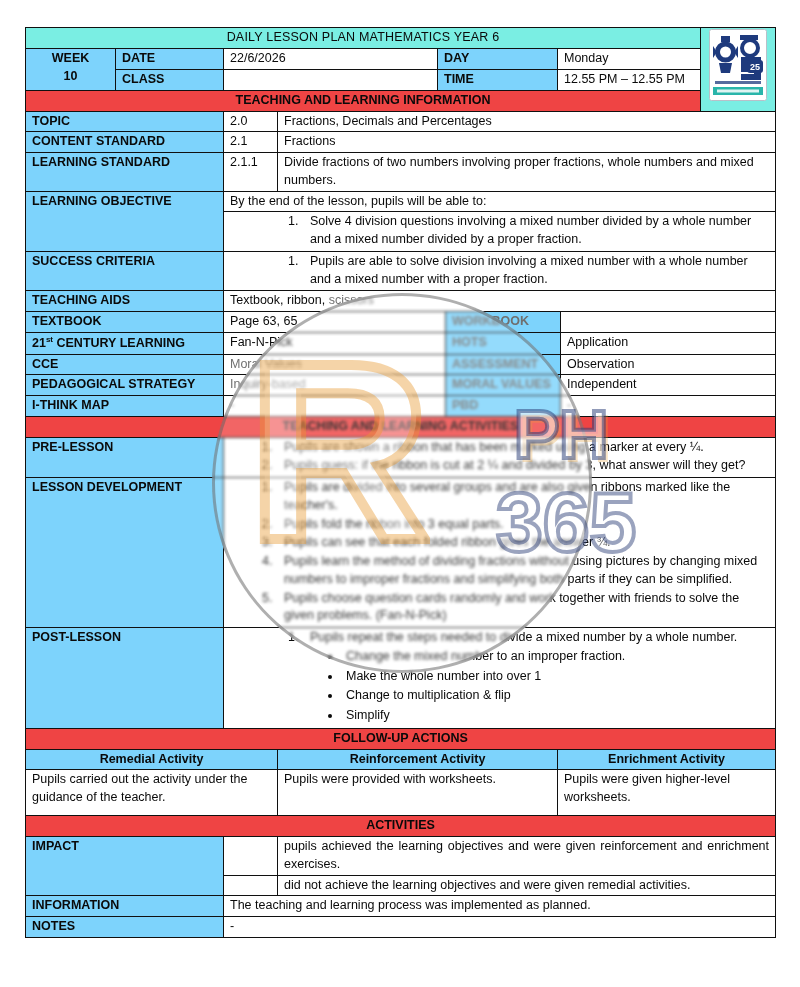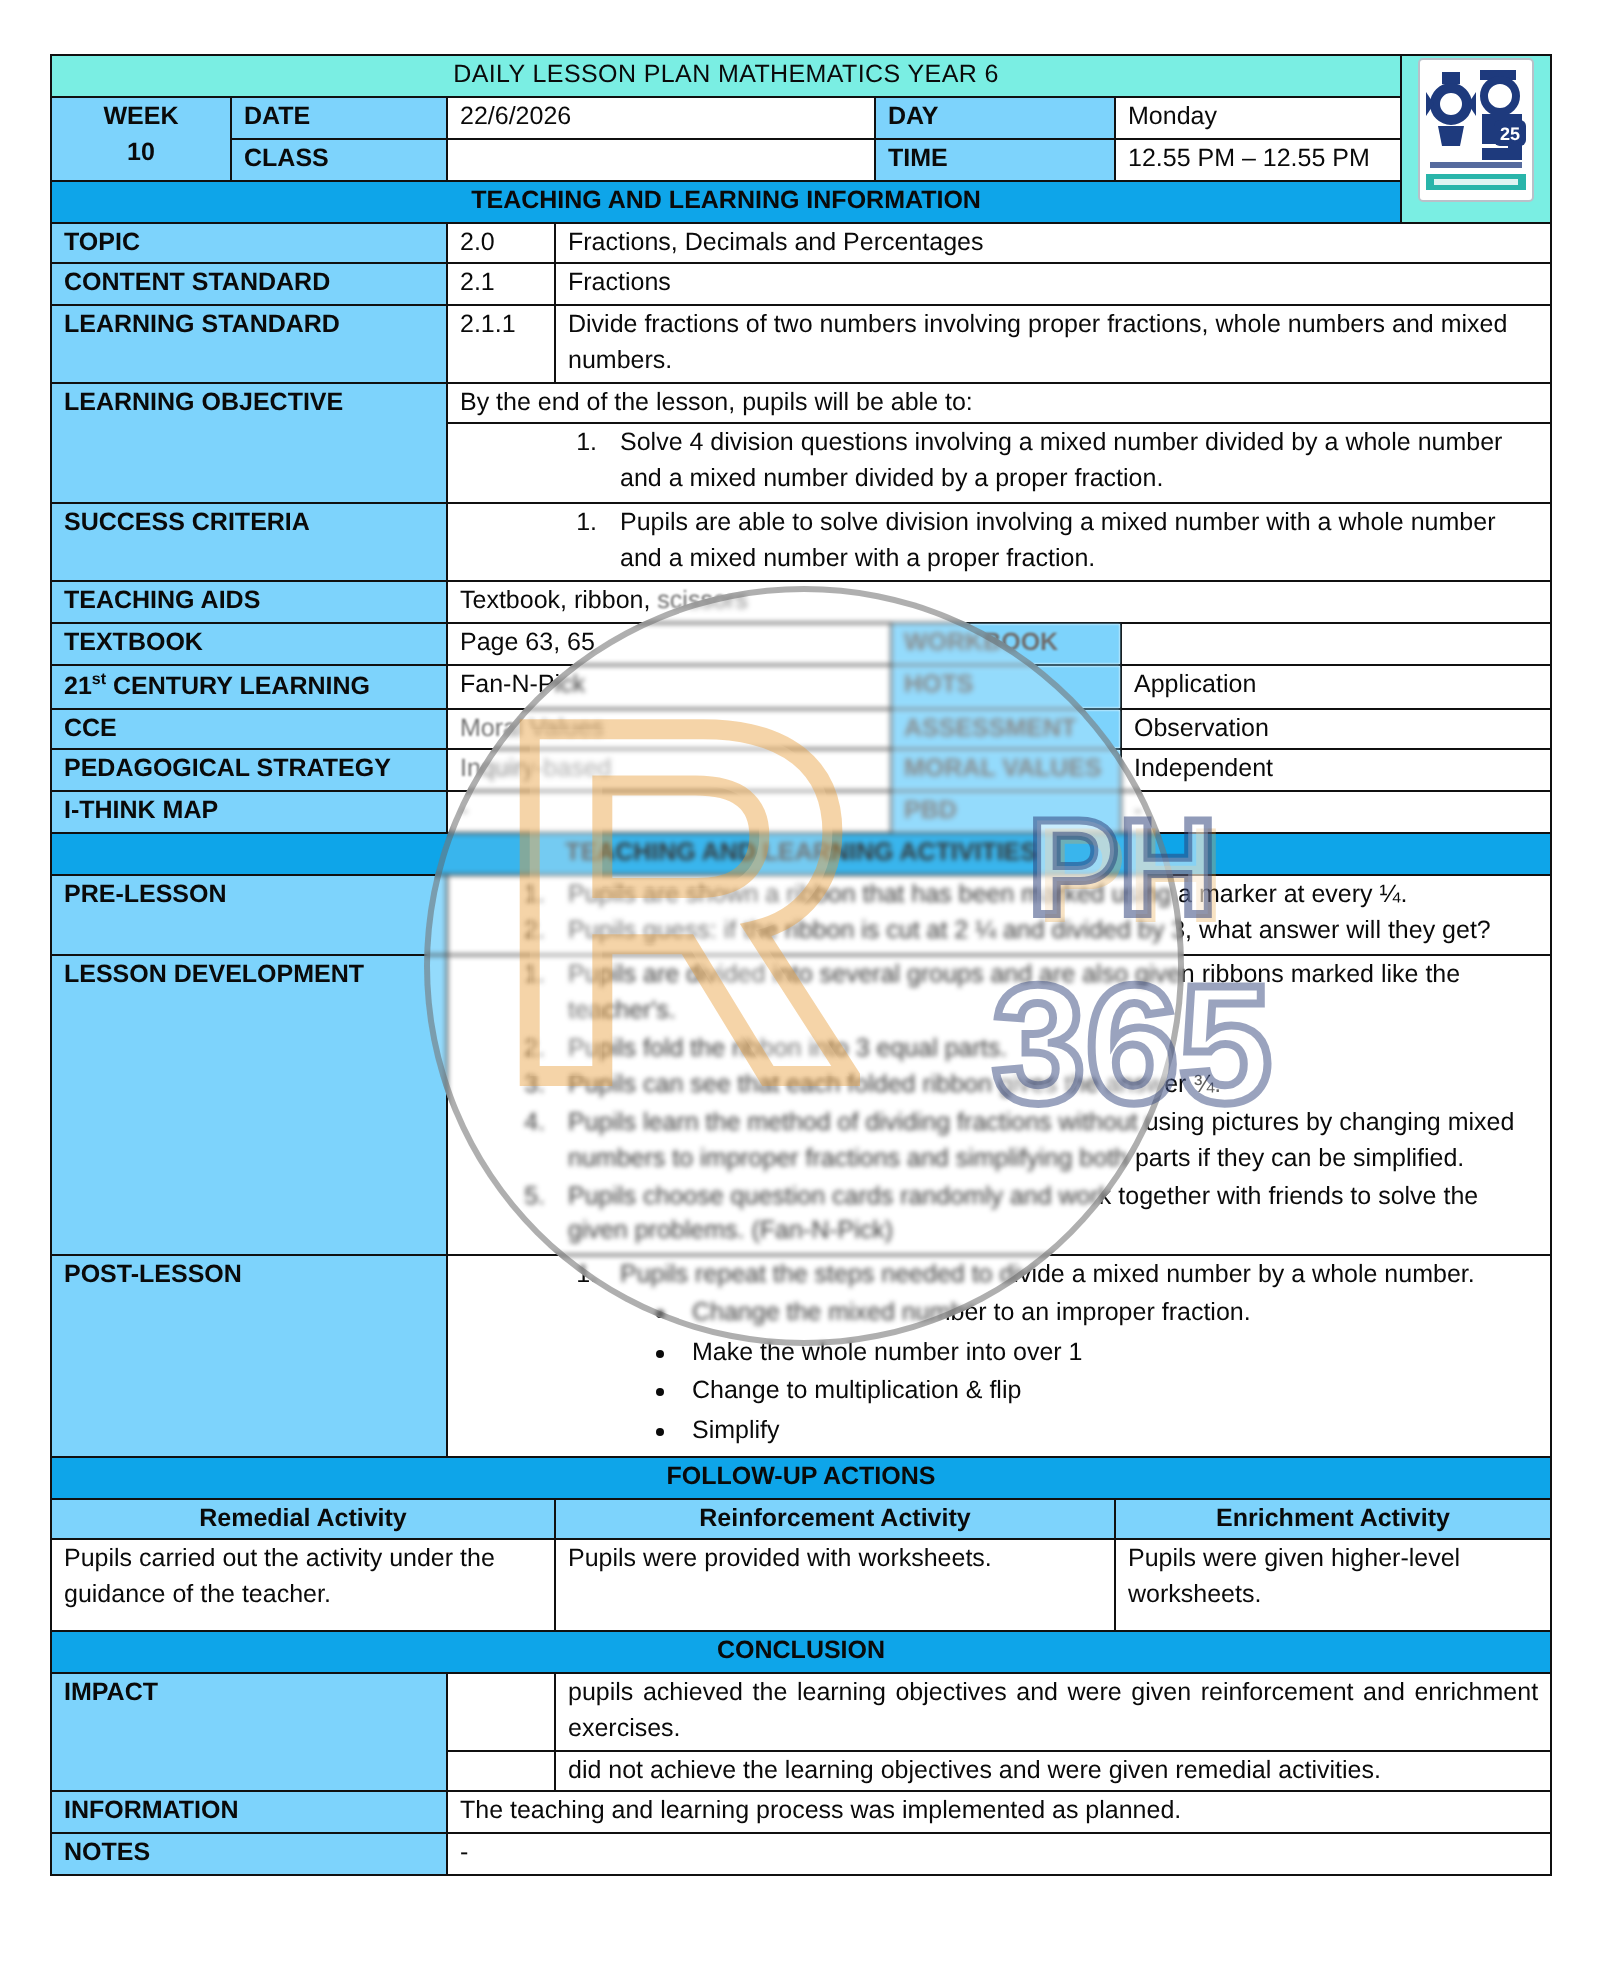--- a/index.html
+++ b/index.html
@@ -9,21 +9,21 @@
   }
   table.doc{
     position:absolute;left:25px;top:27px;width:750px;
     border-collapse:collapse;table-layout:fixed;
   }
   table.doc td{
     border:1.5px solid #101010;padding:1px 6px;font-size:12.5px;
     line-height:1.42;vertical-align:top;word-wrap:break-word;
   }
   .lbl{background:#7dd3fc;font-weight:bold;}
-  .banner{background:#0ea5e9;font-weight:bold;text-align:center;padding:1px 0;}
+  .banner{background:#ef4444;font-weight:bold;text-align:center;padding:1px 0;}
   .title-cell{background:#7aeee3;font-weight:normal;text-align:center;font-size:15px;padding:6px 0;letter-spacing:.2px;}
   .logo-cell{background:#7aeee3;text-align:center;vertical-align:middle;padding:2px;}
   .center{text-align:center;}
   .vmid{vertical-align:middle;}
   .dim{color:#6f6f6f;filter:blur(0.4px);}
   .dimtxt{color:#707070;filter:blur(0.4px);}
   .sup{vertical-align:super;font-size:8px;font-weight:bold;}
   ol.num{margin:0;padding-left:46px;}
   ol.num-wide{margin:0;padding-left:72px;}
   ol.num li,ol.num-wide li{padding-left:8px;margin:0 0 1px 0;}
@@ -232,21 +232,21 @@
     <td class="lbl center" colspan="3">Reinforcement Activity</td>
     <td class="lbl center" colspan="3">Enrichment Activity</td>
   </tr>
   <tr style="height:46px">
     <td class="vmid" colspan="3">Pupils carried out the activity under the guidance of the teacher.</td>
     <td class="vmid" colspan="3">Pupils were provided with worksheets.</td>
     <td class="vmid" colspan="3">Pupils were given higher-level worksheets.</td>
   </tr>
 
   <tr>
-        <td class="banner" colspan="9">CONCLUSION</td>
+        <td class="banner" colspan="9">ACTIVITIES</td>
       </tr>
   <tr>
     <td class="lbl" colspan="2" rowspan="2">IMPACT</td>
     <td></td>
     <td class="justify" colspan="6">pupils achieved the learning objectives and were given reinforcement and enrichment exercises.</td>
   </tr>
   <tr>
     <td></td>
     <td colspan="6">did not achieve the learning objectives and were given remedial activities.</td>
   </tr>

